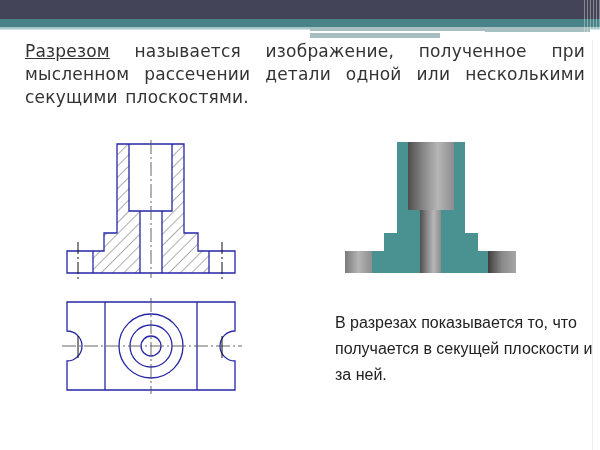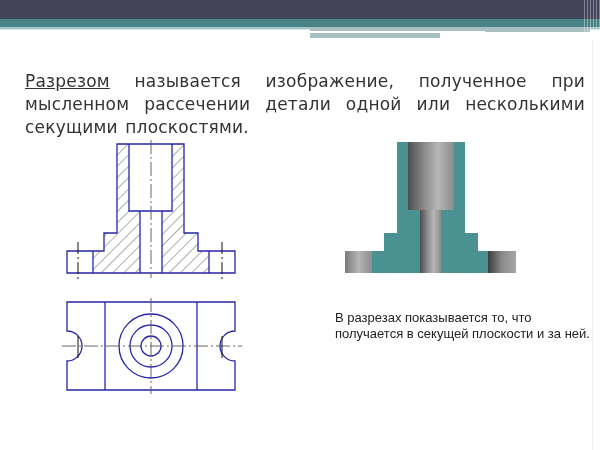--- a/index.html
+++ b/index.html
@@ -18,28 +18,28 @@
     .hdr-stripes {
       position: absolute; left: 584px; top: 0; width: 16px; height: 40px;
       background: repeating-linear-gradient(90deg, rgba(255,255,255,0.35) 0 1px, rgba(255,255,255,0) 1px 3px);
     }
     .right-line { position: absolute; left: 592px; top: 40px; width: 1px; height: 410px; background: #eef0f0; }
 
     .definition {
       position: absolute; left: 25px; top: 40px; width: 560px;
       font-size: 17px; line-height: 23px; color: #333333;
       text-align: justify; text-align-last: left;
-      letter-spacing: 0.2px; word-spacing: 2px; margin-top: 30px;
+      letter-spacing: 0.2px; word-spacing: 2px;
     }
     .definition .term { text-decoration: underline; }
 
     .note {
       position: absolute; left: 335px; top: 310px; width: 260px;
       font-family: "Liberation Sans", sans-serif;
-      font-size: 13px; line-height: 16px; color: #222222;
+      font-size: 16px; line-height: 26px; color: #222222;
     }
 
     svg { position: absolute; left: 0; top: 0; }
   </style>
 </head>
 <body>
 
 <div>
   <div class="hdr-dark"></div>
   <div class="hdr-teal"></div>

